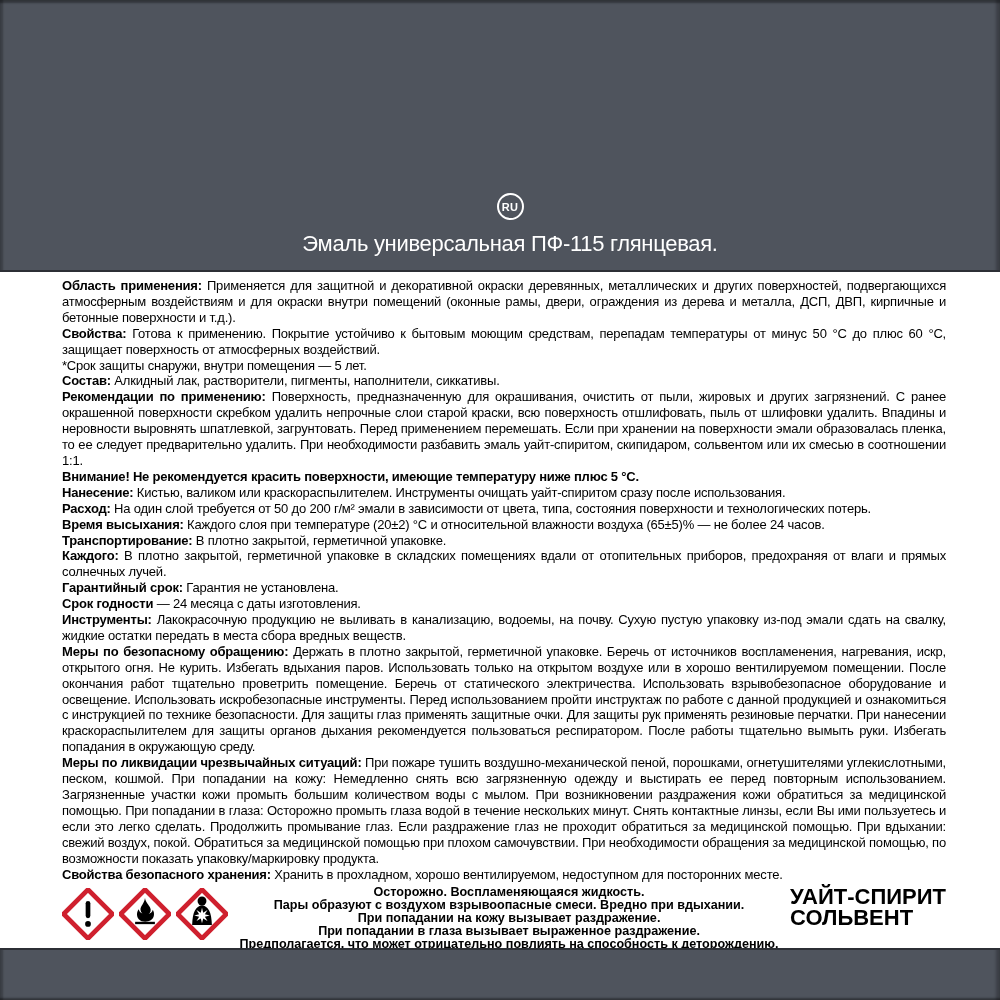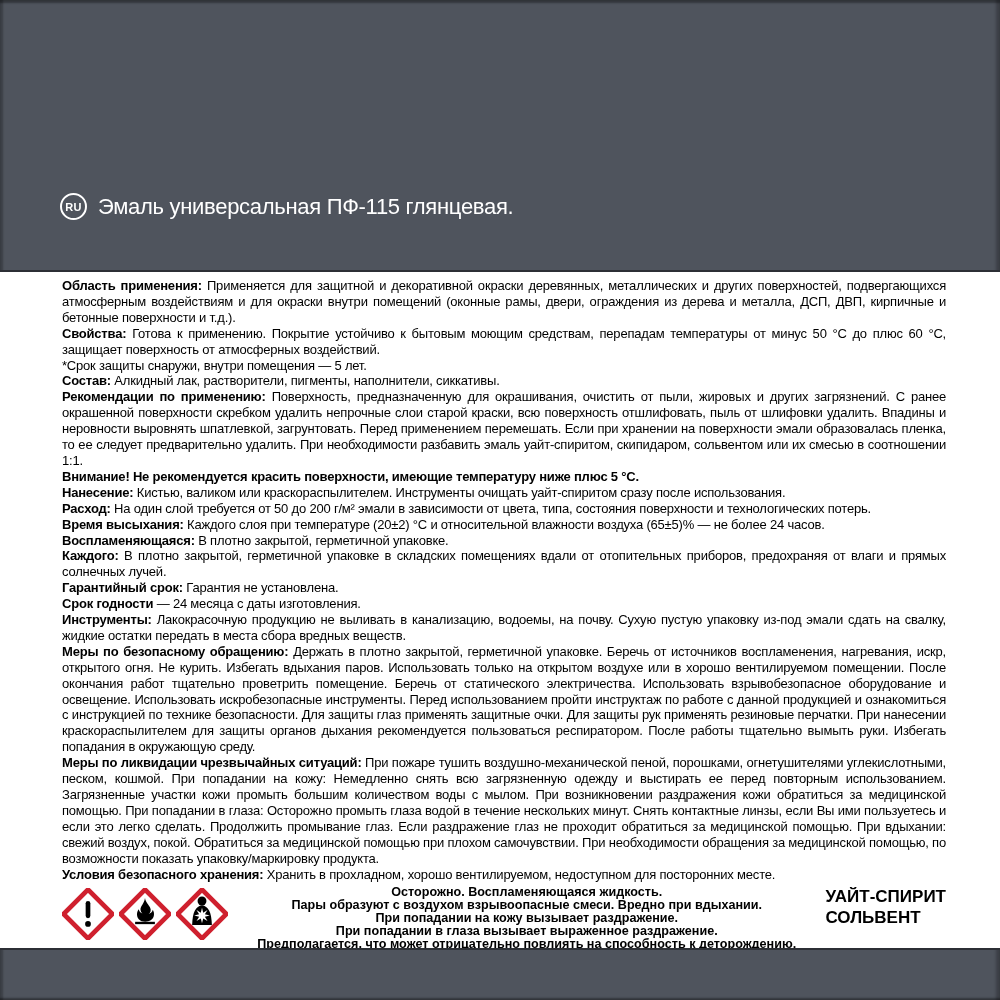--- a/index.html
+++ b/index.html
@@ -6,42 +6,42 @@
   html,body { width:1000px; height:1000px; }
   body { font-family:"Liberation Sans", sans-serif; background:#4f545d; }
   .page {
     position:relative; width:1000px; height:1000px; background:#4f545d; overflow:hidden;
     box-shadow: inset 0 4px 2px -1px rgba(0,0,0,0.35),
                 inset 4px 0 2px -1px rgba(0,0,0,0.25),
                 inset -5px 0 3px -1px rgba(0,0,0,0.25),
                 inset 0 -3px 2px -1px rgba(0,0,0,0.35);
   }
   .header { position:absolute; top:193px; left:60px; right:40px; color:#ffffff; }
-  .header-row1 { display:flex; align-items:center; gap:11px; }
+  .header-row1 { display:flex; align-items:center; gap:11px;flex-direction:column; }
   .ru-badge {
     flex:0 0 auto; width:27px; height:27px; border:2px solid #ffffff; border-radius:50%;
     display:flex; align-items:center; justify-content:center;
     font-weight:bold; font-size:11px; letter-spacing:0.3px;
   }
   .title { font-size:22px; font-weight:normal; letter-spacing:-0.3px; white-space:nowrap; }
   .standard { font-size:26px; font-weight:normal; margin-left:38px; margin-top:5px; letter-spacing:-0.5px; }
 
   .panel {
     position:absolute; top:270px; left:0; width:1000px; height:680px; background:#ffffff;
     border-top:2px solid #2c2f35; border-bottom:2px solid #2c2f35;
     padding:6px 54px 0 62px; color:#000000; overflow:hidden;
   }
   .body-par { font-size:13px; line-height:15.9px; text-align:justify; letter-spacing:-0.2px; }
   .body-par b { font-weight:bold; }
 
   .warn-row { display:flex; align-items:flex-start; margin-top:4px; margin-bottom:15px; }
   .picto-group { display:flex; gap:5px; flex:0 0 auto; padding-top:2px; }
   .picto { width:52px; height:52px; display:block; }
   .warn-text { flex:1 1 auto; text-align:center; font-weight:bold; font-size:12.6px; line-height:13px; padding:0 4px; }
-  .solvent { flex:0 0 auto; font-weight:bold; font-size:17px; line-height:21px; text-align:left; padding-top:0; }
+  .solvent { flex:0 0 auto; font-weight:bold; font-size:22px; line-height:21px; text-align:left; padding-top:0; }
 </style>
 </head>
 <body>
 
 <div class="page">
 
   <div class="header">
     <div class="header-row1">
       <span class="ru-badge">RU</span>
       <span class="title">Эмаль универсальная ПФ-115 глянцевая.</span>
@@ -52,28 +52,28 @@
 
     <p class="body-par"><b>Область применения:</b> <span>Применяется для защитной и декоративной окраски деревянных, металлических и других поверхностей, подвергающихся атмосферным воздействиям и для окраски внутри помещений (оконные рамы, двери, ограждения из дерева и металла, ДСП, ДВП, кирпичные и бетонные поверхности и т.д.).</span></p>
     <p class="body-par"><b>Свойства:</b> <span>Готова к применению. Покрытие устойчиво к бытовым моющим средствам, перепадам температуры от минус 50 °С до плюс 60 °С, защищает поверхность от атмосферных воздействий.</span></p>
     <p class="body-par"><b></b> <span>*Срок защиты снаружи, внутри помещения — 5 лет.</span></p>
     <p class="body-par"><b>Состав:</b> <span>Алкидный лак, растворители, пигменты, наполнители, сиккативы.</span></p>
     <p class="body-par"><b>Рекомендации по применению:</b> <span>Поверхность, предназначенную для окрашивания, очистить от пыли, жировых и других загрязнений. С ранее окрашенной поверхности скребком удалить непрочные слои старой краски, всю поверхность отшлифовать, пыль от шлифовки удалить. Впадины и неровности выровнять шпатлевкой, загрунтовать. Перед применением перемешать. Если при хранении на поверхности эмали образовалась пленка, то ее следует предварительно удалить. При необходимости разбавить эмаль уайт-спиритом, скипидаром, сольвентом или их смесью в соотношении 1:1.</span></p>
     <p class="body-par"><b>Внимание! Не рекомендуется красить поверхности, имеющие температуру ниже плюс 5 °С.</b> <span></span></p>
     <p class="body-par"><b>Нанесение:</b> <span>Кистью, валиком или краскораспылителем. Инструменты очищать уайт-спиритом сразу после использования.</span></p>
     <p class="body-par"><b>Расход:</b> <span>На один слой требуется от 50 до 200 г/м² эмали в зависимости от цвета, типа, состояния поверхности и технологических потерь.</span></p>
     <p class="body-par"><b>Время высыхания:</b> <span>Каждого слоя при температуре (20±2) °С и относительной влажности воздуха (65±5)% — не более 24 часов.</span></p>
-    <p class="body-par"><b>Воспламеняющаяся:</b> <span>В плотно закрытой, герметичной упаковке.</span></p>
+    <p class="body-par"><b>Транспортирование:</b> <span>В плотно закрытой, герметичной упаковке.</span></p>
     <p class="body-par"><b>Каждого:</b> <span>В плотно закрытой, герметичной упаковке в складских помещениях вдали от отопительных приборов, предохраняя от влаги и прямых солнечных лучей.</span></p>
     <p class="body-par"><b>Гарантийный срок:</b> <span>Гарантия не установлена.</span></p>
     <p class="body-par"><b>Срок годности</b> <span>— 24 месяца с даты изготовления.</span></p>
     <p class="body-par"><b>Инструменты:</b> <span>Лакокрасочную продукцию не выливать в канализацию, водоемы, на почву. Сухую пустую упаковку из-под эмали сдать на свалку, жидкие остатки передать в места сбора вредных веществ.</span></p>
     <p class="body-par"><b>Меры по безопасному обращению:</b> <span>Держать в плотно закрытой, герметичной упаковке. Беречь от источников воспламенения, нагревания, искр, открытого огня. Не курить. Избегать вдыхания паров.  Использовать только на открытом воздухе или в хорошо вентилируемом помещении. После окончания работ тщательно проветрить помещение. Беречь от статического электричества. Использовать взрывобезопасное оборудование и  освещение. Использовать искробезопасные  инструменты. Перед использованием пройти инструктаж по работе с данной продукцией и ознакомиться с инструкцией по технике безопасности. Для защиты глаз применять защитные очки. Для  защиты рук применять резиновые перчатки. При нанесении краскораспылителем для защиты органов дыхания рекомендуется пользоваться респиратором. После работы тщательно вымыть руки. Избегать попадания в окружающую среду.</span></p>
     <p class="body-par"><b>Меры по ликвидации чрезвычайных ситуаций:</b> <span>При пожаре тушить воздушно-механической пеной, порошками, огнетушителями углекислотными, песком, кошмой. При попадании на кожу:  Немедленно снять всю загрязненную одежду и выстирать ее перед повторным использованием. Загрязненные участки кожи промыть большим количеством воды с мылом. При возникновении раздражения кожи обратиться за медицинской помощью. При попадании в глаза: Осторожно промыть глаза водой в течение нескольких минут. Снять контактные линзы, если Вы ими пользуетесь и если это легко сделать. Продолжить промывание глаз. Если раздражение глаз не проходит обратиться за медицинской помощью. При вдыхании: свежий воздух, покой. Обратиться за медицинской помощью при плохом самочувствии. При необходимости обращения за медицинской помощью, по возможности показать упаковку/маркировку продукта.</span></p>
-    <p class="body-par"><b>Условия безопасного хранения:</b> <span>Хранить в прохладном, хорошо вентилируемом, недоступном для посторонних месте.</span></p>
+    <p class="body-par"><b>Свойства безопасного хранения:</b> <span>Хранить в прохладном, хорошо вентилируемом, недоступном для посторонних месте.</span></p>
 
     <div class="warn-row">
       <div class="picto-group">
         <svg class="picto" viewBox="0 0 100 100">
           <polygon points="50,3 97,50 50,97 3,50" fill="#ffffff" stroke="#cf202e" stroke-width="9"></polygon>
           <rect x="45.5" y="25" width="9" height="33" rx="4.5" fill="#000000"></rect>
           <circle cx="50" cy="69" r="5.5" fill="#000000"></circle>
         </svg>
         <svg class="picto" viewBox="0 0 100 100">
           <polygon points="50,3 97,50 50,97 3,50" fill="#ffffff" stroke="#cf202e" stroke-width="9"></polygon>

